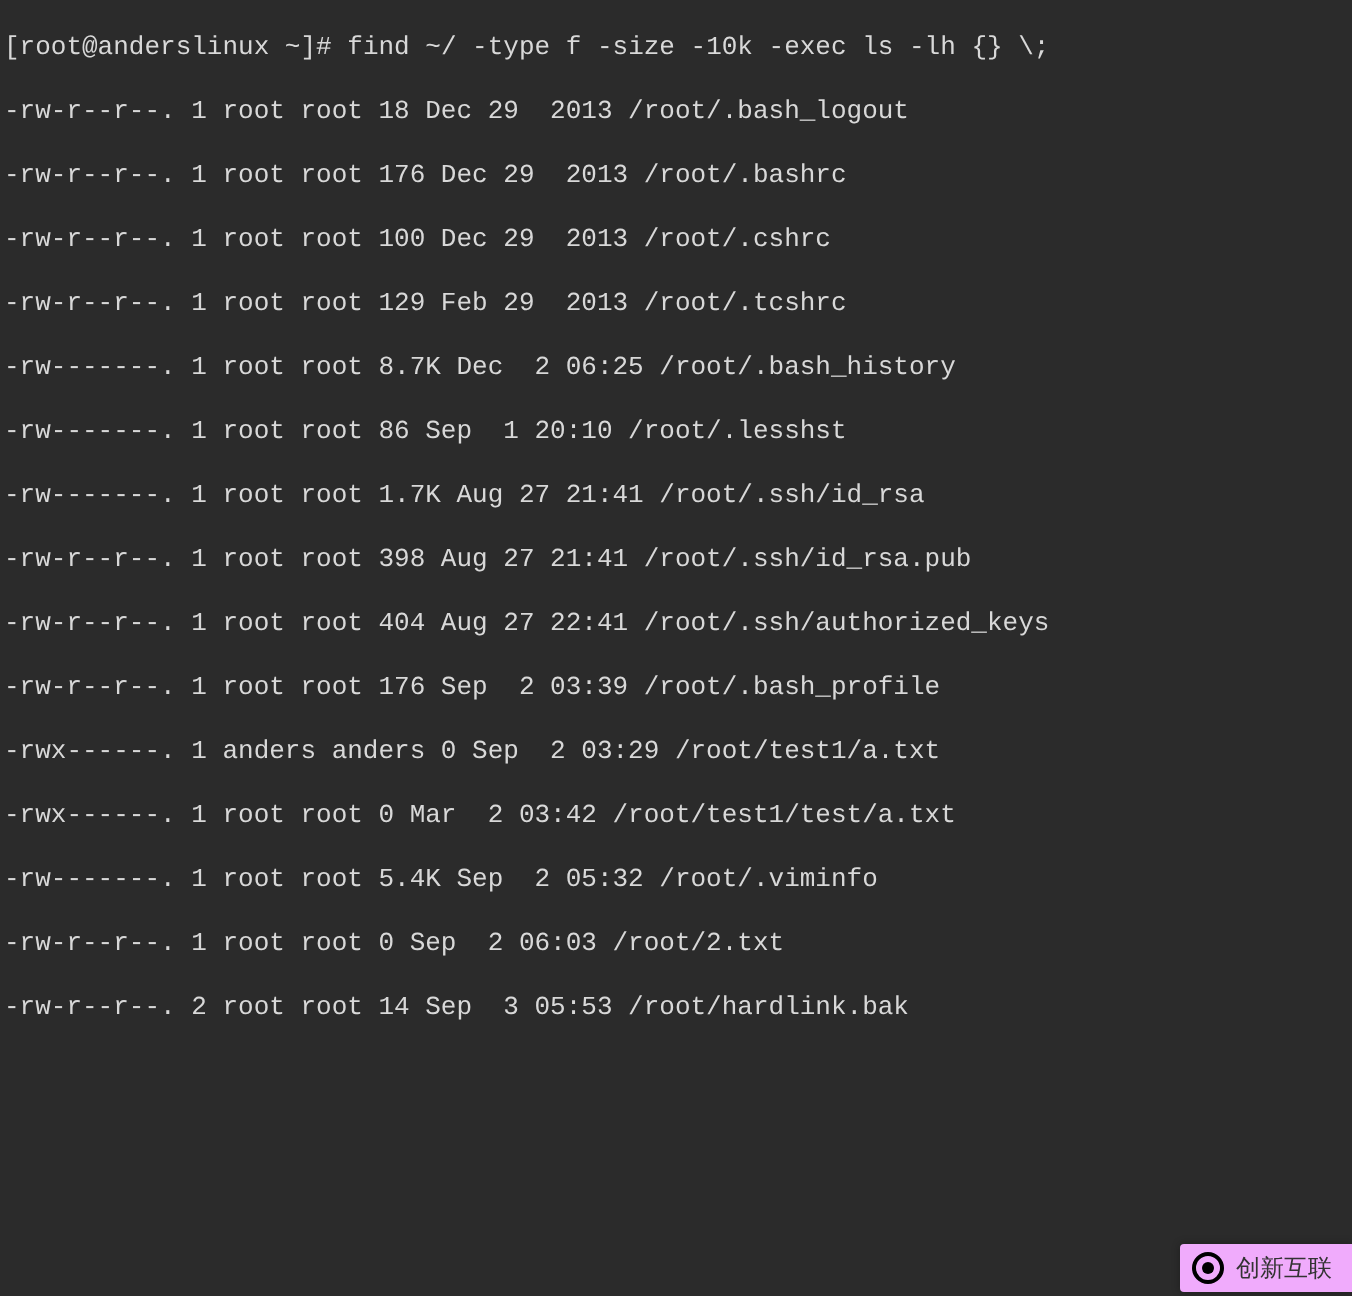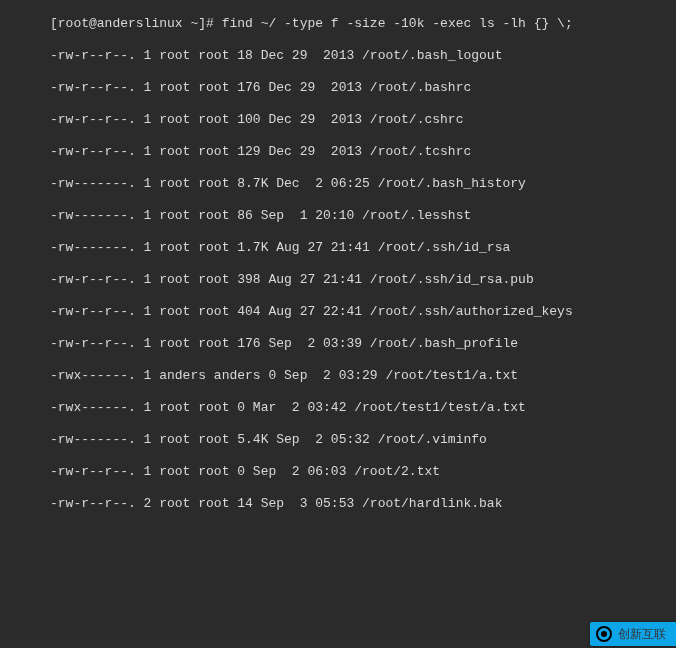--- a/index.html
+++ b/index.html
@@ -11,26 +11,26 @@
     font-family: "Consolas", "Menlo", "Courier New", monospace;
     font-size: 13px;
     color: #d8d8d8;
     line-height: 16px;
     overflow: hidden;
   }
   .terminal {
     padding: 0 2px;
     white-space: pre;
   }
-  .line { display: block; margin-left: 48px; }
+  .line { display: block; }
   .watermark {
     position: absolute;
     right: 0;
     bottom: 2px;
-    background: #0ea5e9;
+    background: #f0abfc;
     color: #333;
     font-family: sans-serif;
     font-size: 12px;
     padding: 4px 10px 4px 28px;
     border-radius: 2px 0 0 2px;
     box-shadow: 0 0 4px rgba(0,0,0,0.3);
   }
   .watermark .logo {
     position: absolute;
     left: 6px;
@@ -52,21 +52,21 @@
   }
 </style>
 </head>
 <body>
 
 <div class="terminal">
 <span class="line"><span>[root@anderslinux ~]# </span><span>find ~/ -type f -size -10k -exec ls -lh {} \;</span></span>
 <span class="line">-rw-r--r--. 1 root root 18 Dec 29  2013 /root/.bash_logout</span>
 <span class="line">-rw-r--r--. 1 root root 176 Dec 29  2013 /root/.bashrc</span>
 <span class="line">-rw-r--r--. 1 root root 100 Dec 29  2013 /root/.cshrc</span>
-<span class="line">-rw-r--r--. 1 root root 129 Dec 29  2013 /root/.tcshrc</span>
+<span class="line">-rw-r--r--. 1 root root 129 Feb 29  2013 /root/.tcshrc</span>
 <span class="line">-rw-------. 1 root root 8.7K Dec  2 06:25 /root/.bash_history</span>
 <span class="line">-rw-------. 1 root root 86 Sep  1 20:10 /root/.lesshst</span>
 <span class="line">-rw-------. 1 root root 1.7K Aug 27 21:41 /root/.ssh/id_rsa</span>
 <span class="line">-rw-r--r--. 1 root root 398 Aug 27 21:41 /root/.ssh/id_rsa.pub</span>
 <span class="line">-rw-r--r--. 1 root root 404 Aug 27 22:41 /root/.ssh/authorized_keys</span>
 <span class="line">-rw-r--r--. 1 root root 176 Sep  2 03:39 /root/.bash_profile</span>
 <span class="line">-rwx------. 1 anders anders 0 Sep  2 03:29 /root/test1/a.txt</span>
 <span class="line">-rwx------. 1 root root 0 Mar  2 03:42 /root/test1/test/a.txt</span>
 <span class="line">-rw-------. 1 root root 5.4K Sep  2 05:32 /root/.viminfo</span>
 <span class="line">-rw-r--r--. 1 root root 0 Sep  2 06:03 /root/2.txt</span>

